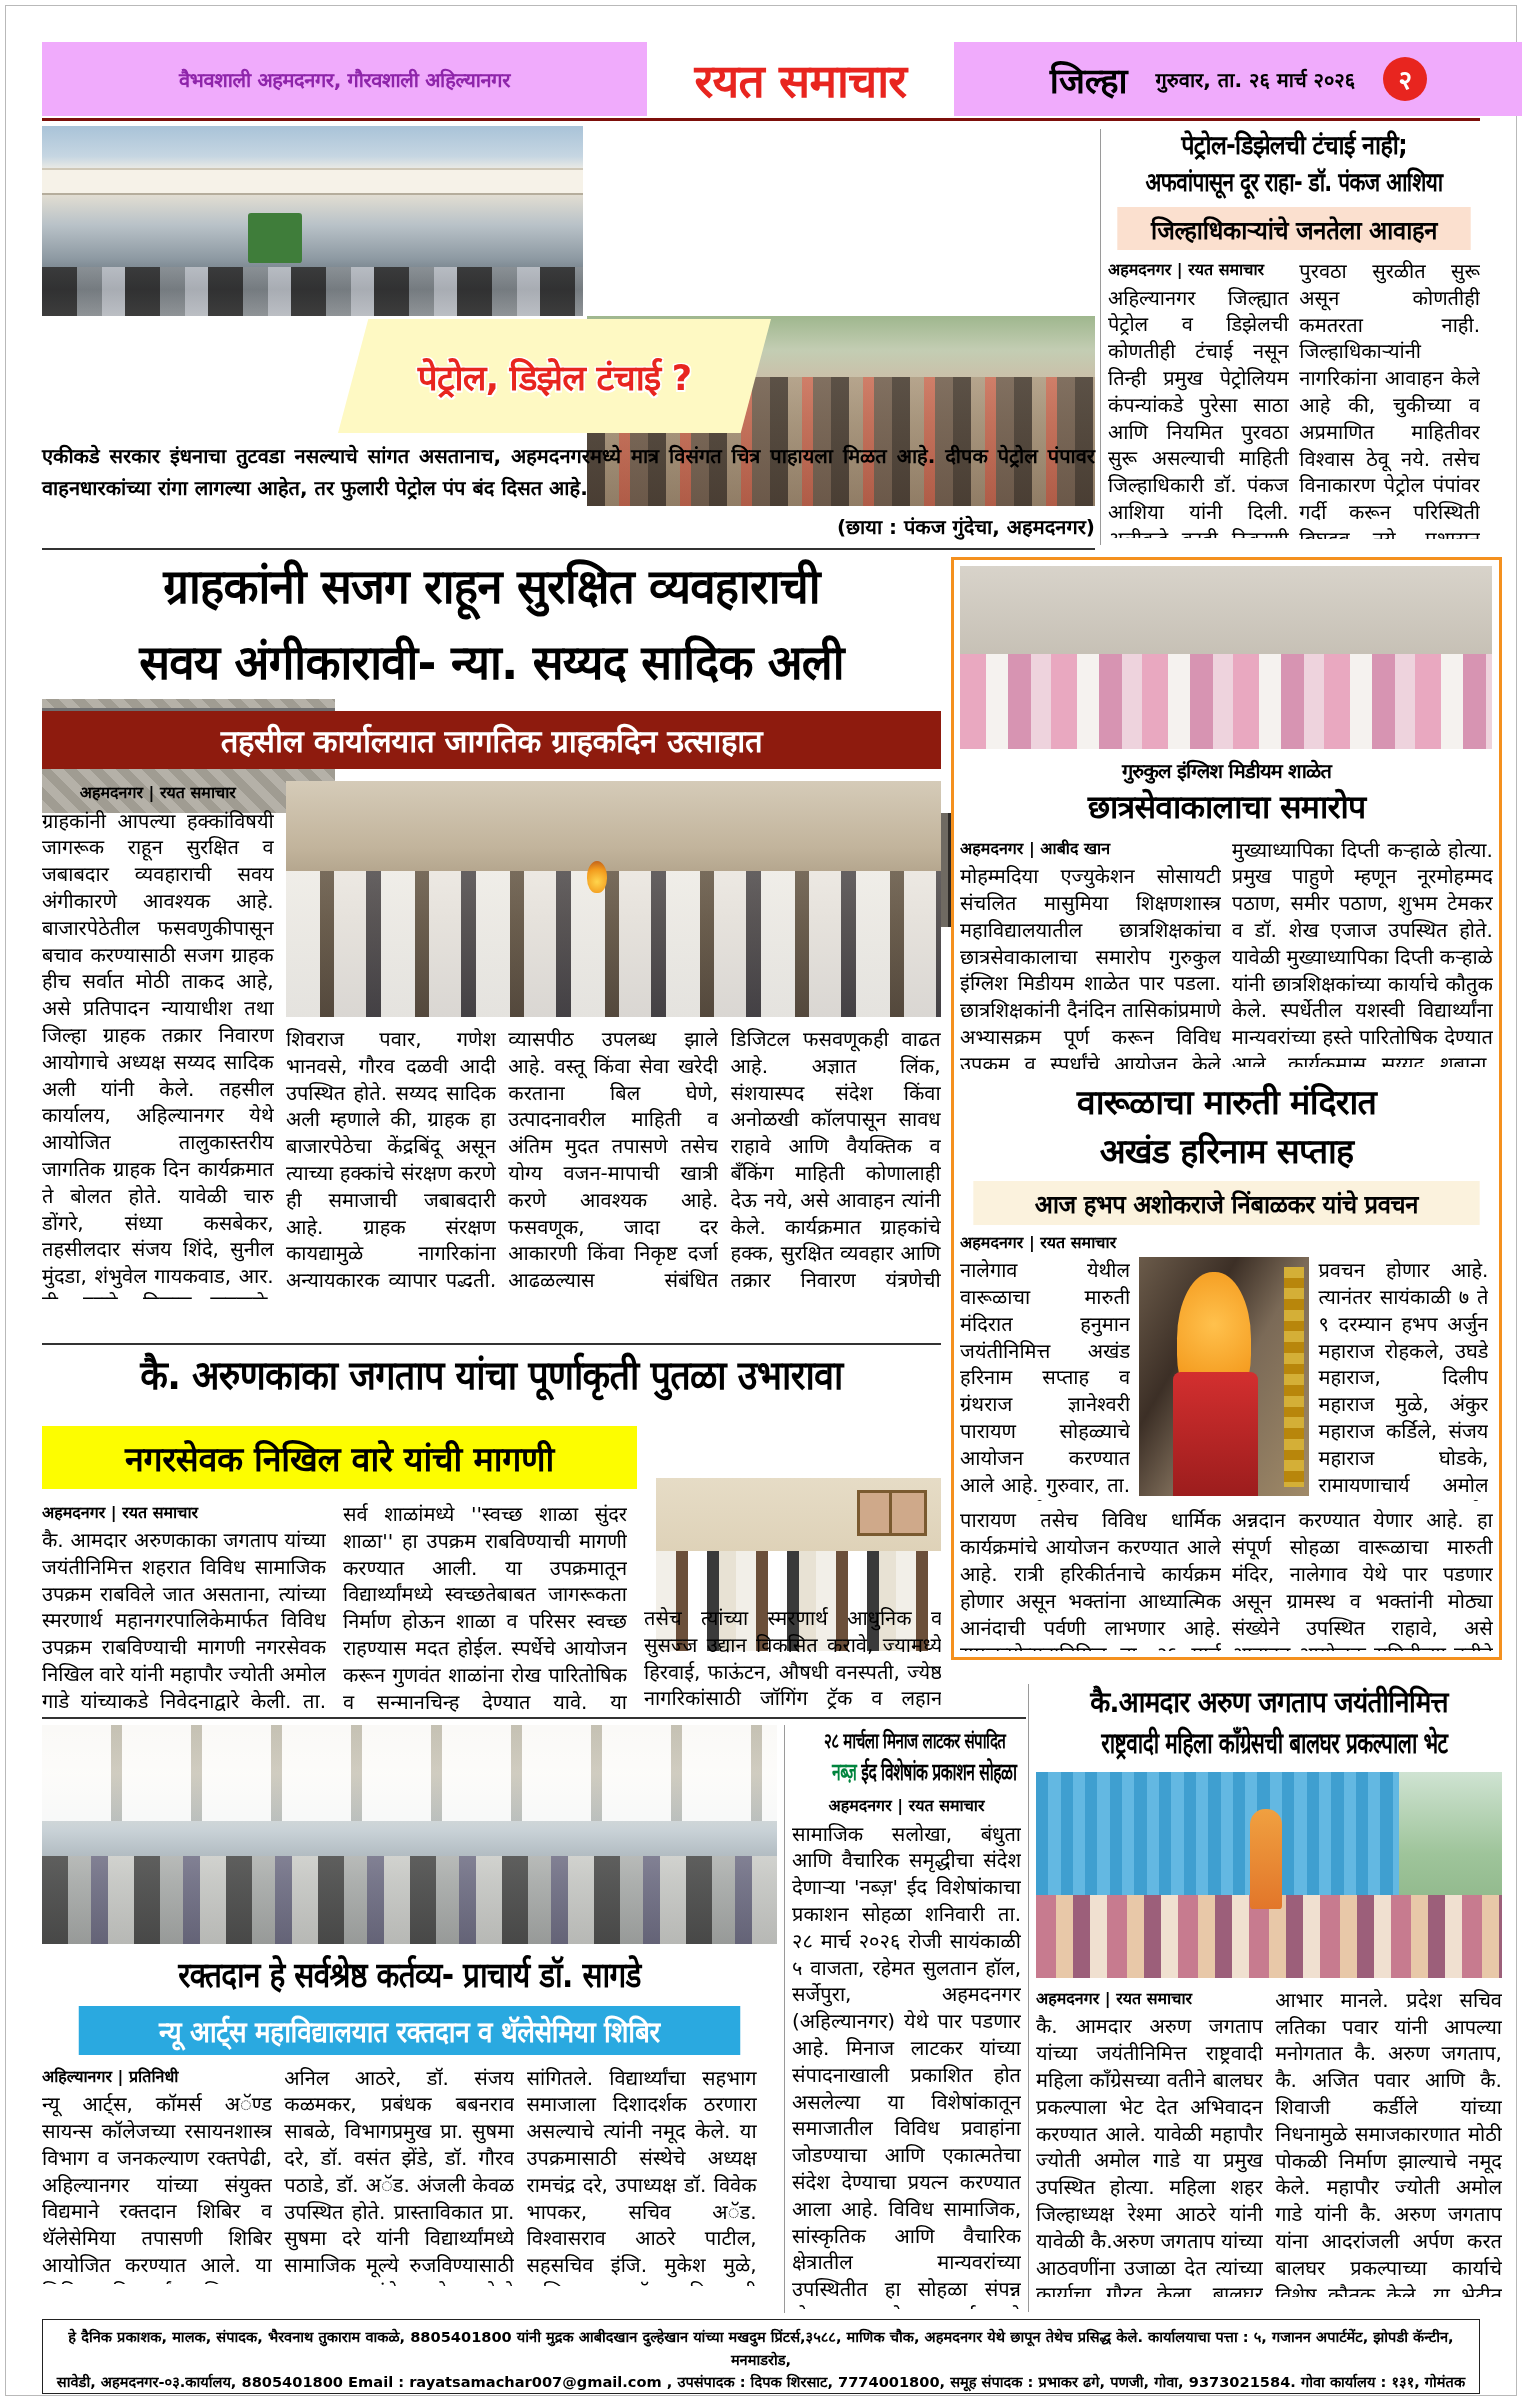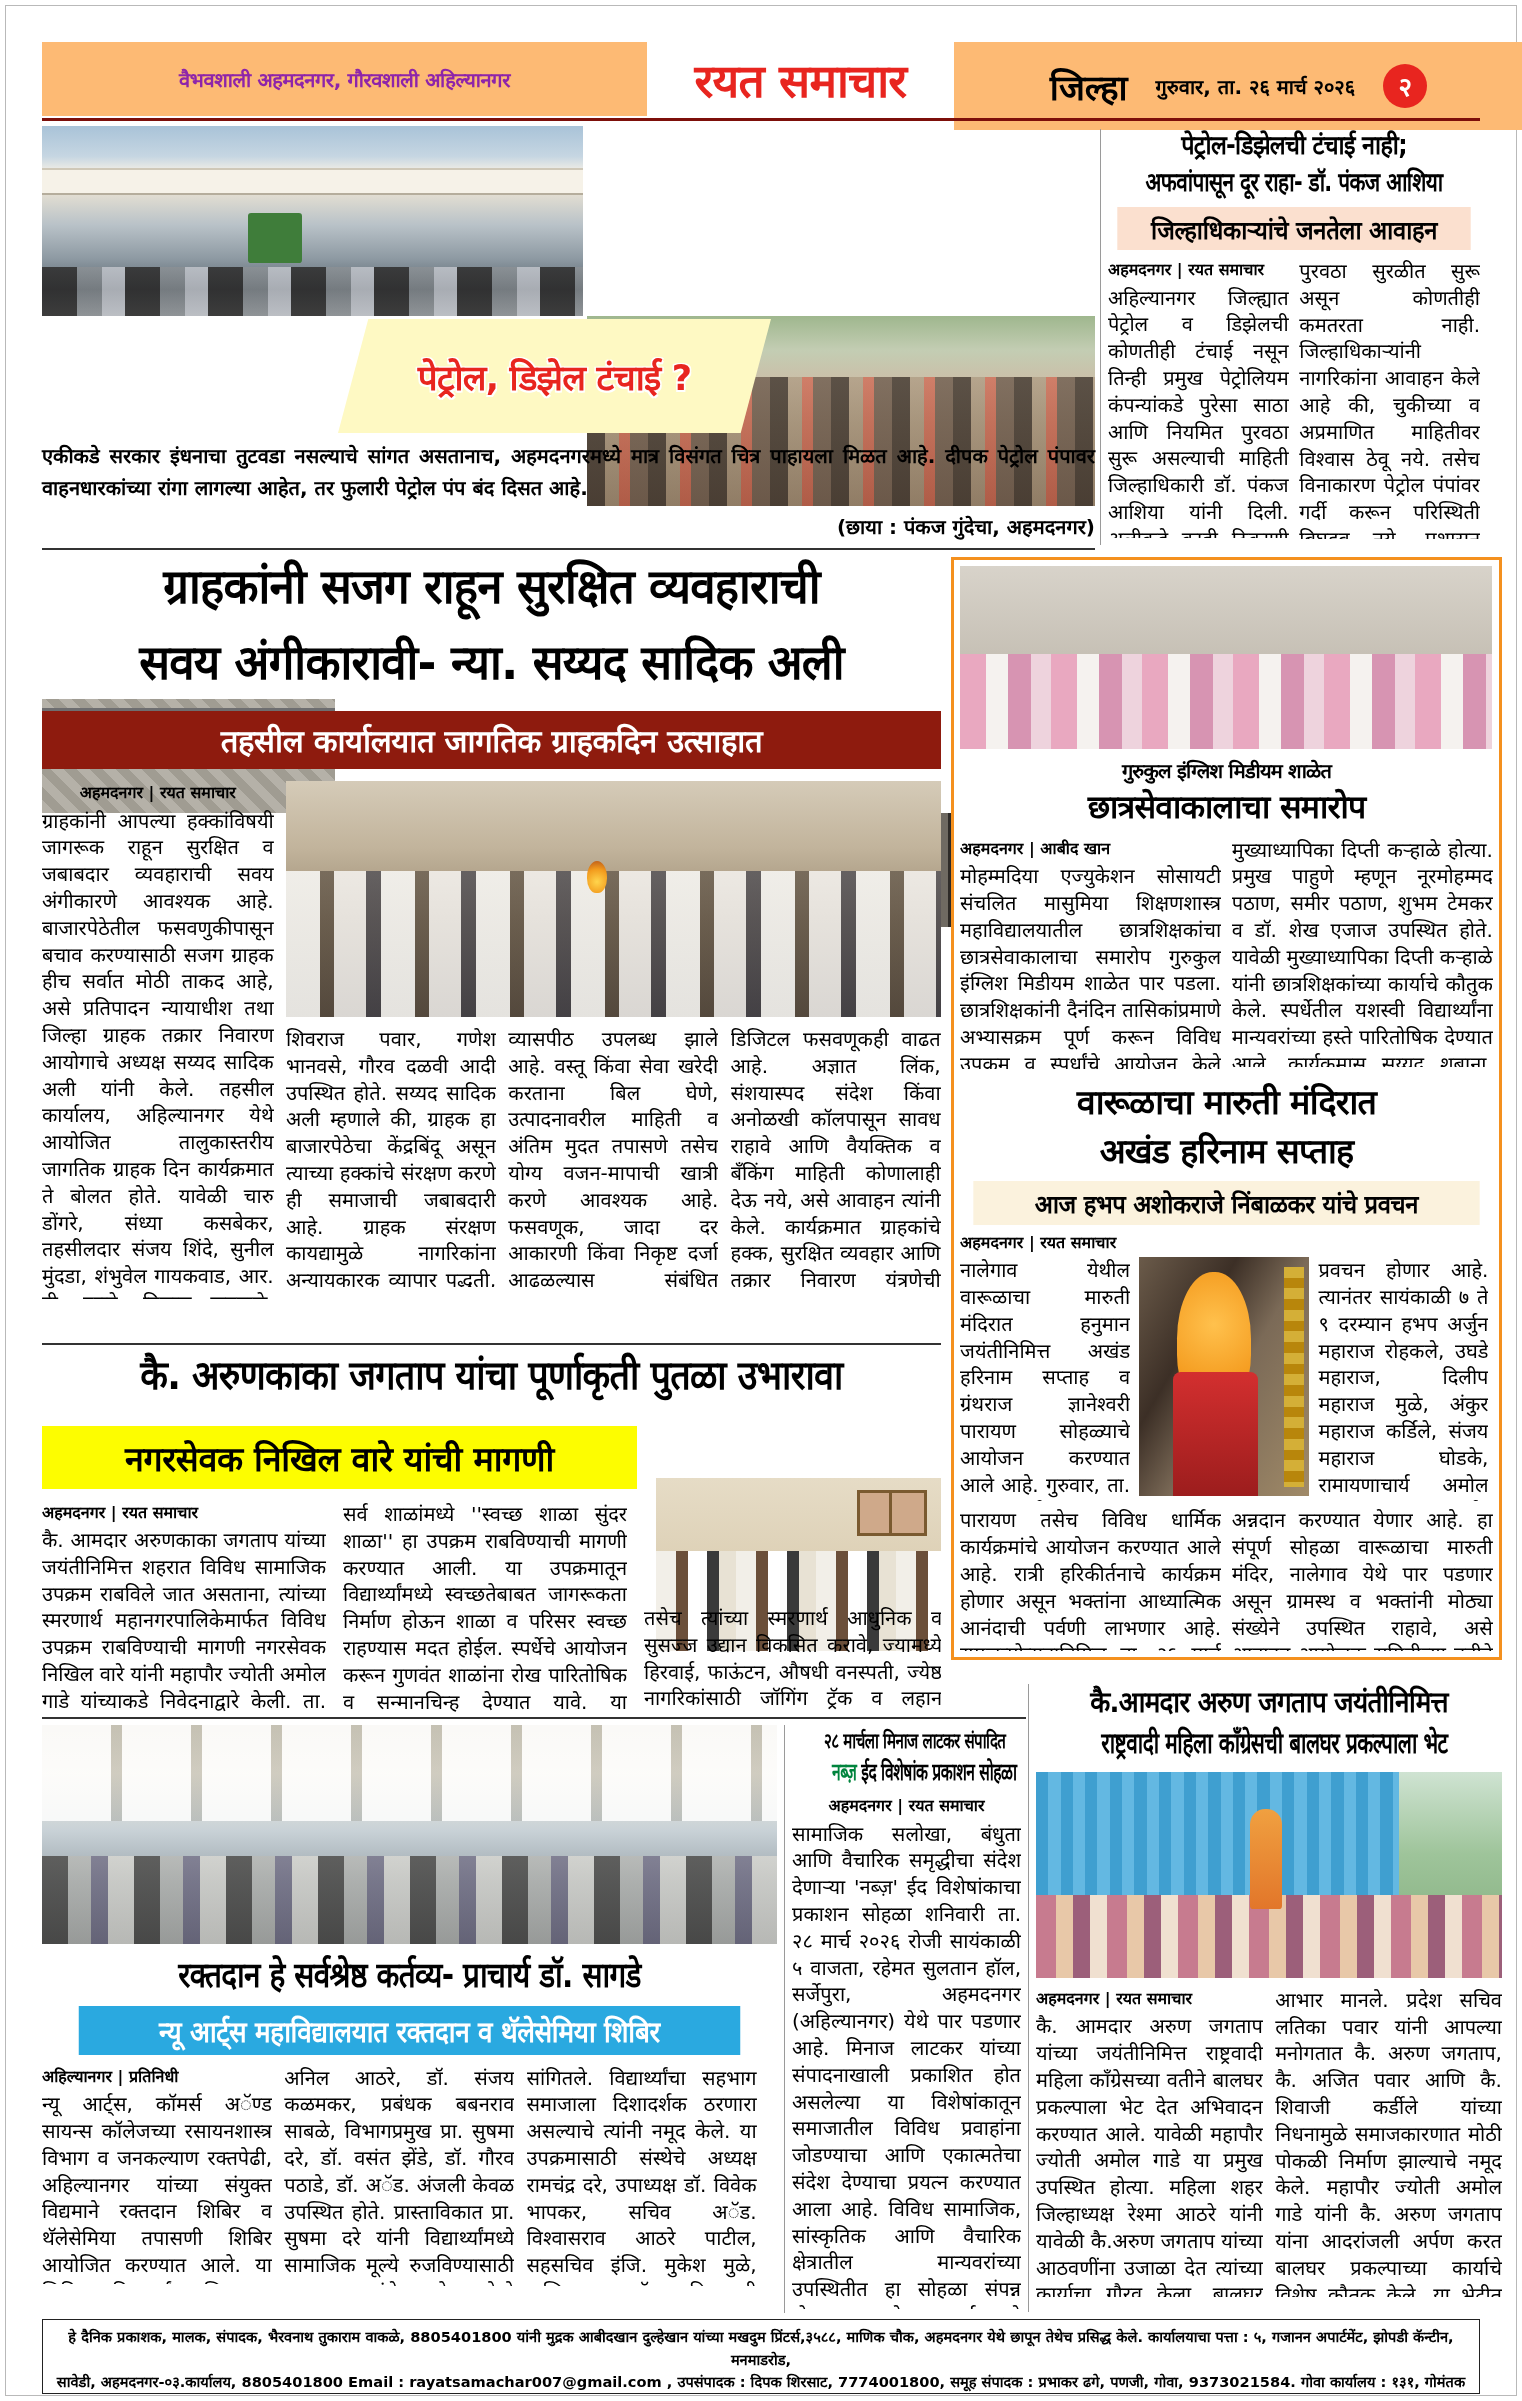--- a/index.html
+++ b/index.html
@@ -1,21 +1,21 @@
 <!DOCTYPE html>
 <html style="font-size:12.3px"><head>
 <meta charset="utf-8">
 <style>
   html,body{margin:0;padding:0;background:#fff;}
   body{font-family:"DejaVu Sans","Liberation Sans",sans-serif;color:#000;}
   .page{position:relative;width:1522px;height:2401px;background:#fff;overflow:hidden;}
   .page-border{position:absolute;inset:4.6px;border:0.8px solid #b9b9b9;pointer-events:none;}
   .abs{position:absolute;}
   
-  .mast-band{background:#fdba74;display:flex;align-items:center;justify-content:center;}
+  .mast-band{background:#f0abfc;display:flex;align-items:center;justify-content:center;}
   .tagline{font-size:20px;font-weight:700;color:#8e24aa;letter-spacing:-0.4px;}
   .paper-title{font-size:46px;font-weight:800;color:#e8251f;letter-spacing:-0.8px;white-space:nowrap;}
   .mast-center{display:flex;align-items:center;justify-content:center;background:#fff;}
   .mast-right{display:flex;align-items:center;gap:28px;padding:0 21.5px;justify-content:center;}
   .section-name{font-size:35px;font-weight:800;color:#000;}
   .edition-date{font-size:20px;font-weight:700;color:#000;white-space:nowrap;}
   .page-circle{width:44px;height:44px;border-radius:50%;background:#e8251f;color:#fff;
     display:flex;align-items:center;justify-content:center;font-size:26px;font-weight:800;}
   .maroon-rule{background:#7d0f0a;}
   .rule{background:#333;}
@@ -79,21 +79,21 @@
 
 <div class="page">
   <div class="page-border"></div>
 
   <div class="abs mast-band" style="left:42px;top:42px;width:605px;height:74px">
     <div class="tagline">वैभवशाली अहमदनगर, गौरवशाली अहिल्यानगर</div>
   </div>
   <div class="abs mast-center" style="left:647px;top:42px;width:307px;height:74px">
     <div class="paper-title">रयत समाचार</div>
   </div>
-  <div class="abs mast-band mast-right" style="left:954px;top:42px;width:526px;height:88px">
+  <div class="abs mast-band mast-right" style="left:954px;top:42px;width:526px;height:74px">
     <div class="section-name">जिल्हा</div>
     <div class="edition-date">गुरुवार, ता. २६ मार्च २०२६</div>
     <div class="page-circle">२</div>
   </div>
   <div class="abs maroon-rule" style="left:42px;top:118px;width:1438px;height:3.1px"></div>
 
   <div class="abs" style="left:42px;top:126px;width:1053px;height:307px">
     <div class="abs photo ph-station" style="left:0;top:0;width:541px;height:190px">
       <div class="canopy"></div>
       <div class="pump"></div>

